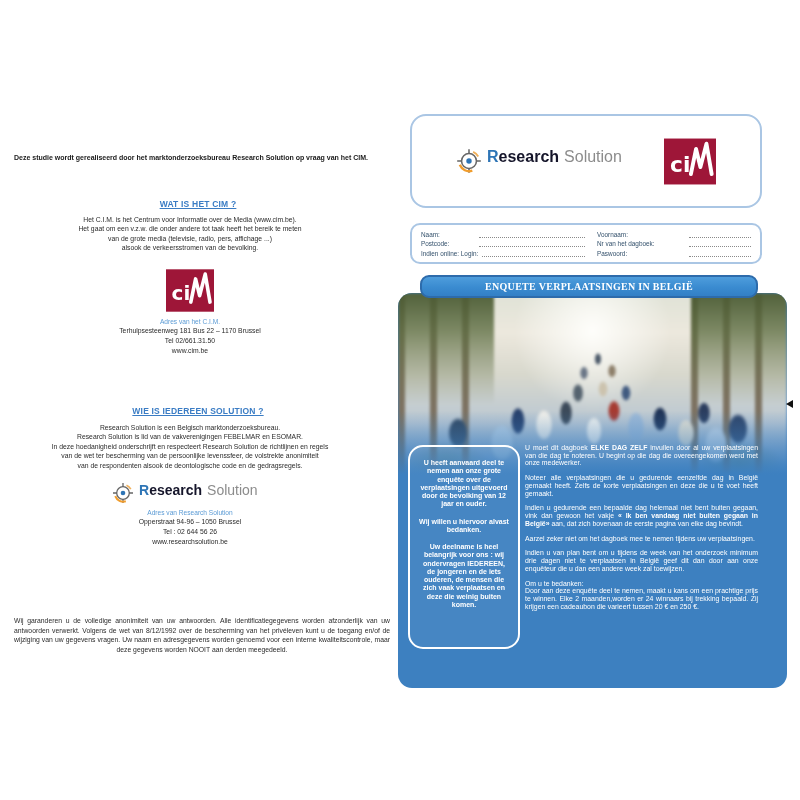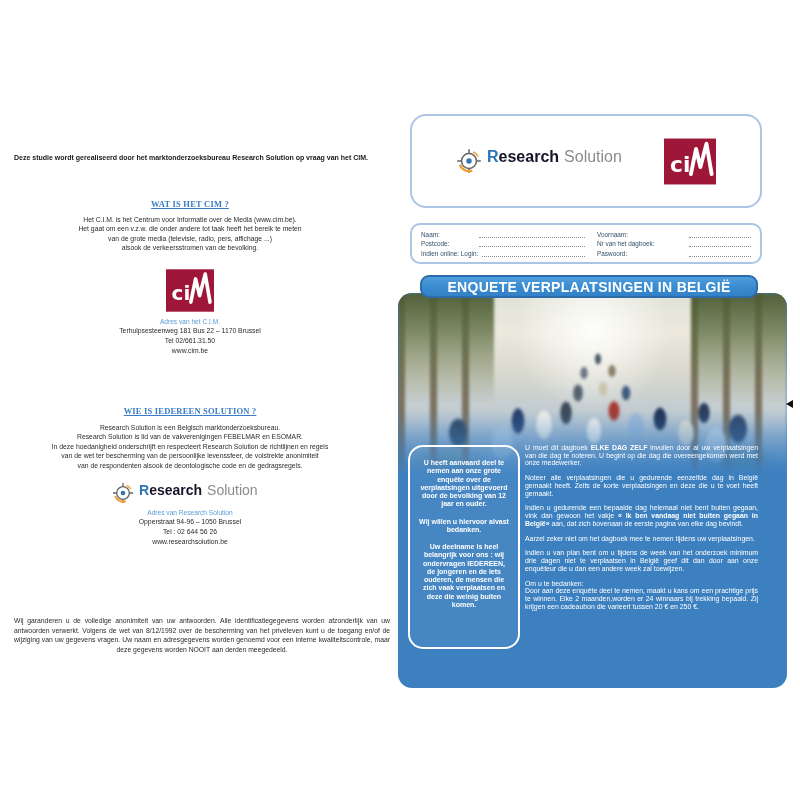--- a/index.html
+++ b/index.html
@@ -2,22 +2,22 @@
 <html><head>
 <meta charset="utf-8">
 <style>
   html,body{margin:0;padding:0;background:#fff;}
   .canvas{position:relative;width:800px;height:800px;background:#fff;overflow:hidden;
           font-family:"Liberation Sans",sans-serif;color:#222;}
   .abs{position:absolute;}
 
   
   .lp-intro{left:14px;top:153px;width:374px;font-size:7px;font-weight:700;color:#1a1a1a;line-height:1.3;}
-  .lp-h1{width:380px;left:0;text-align:center;font-size:8.5px;font-weight:700;color:#3a7cc4;
-         text-decoration:underline;letter-spacing:.2px;font-family:Liberation Serif, serif;}
+  .lp-h1{width:380px;left:8px;text-align:center;font-size:8.5px;font-weight:700;color:#3a7cc4;
+         text-decoration:underline;letter-spacing:.2px;}
   .lp-par{width:320px;left:30px;text-align:center;font-size:6.8px;color:#2b2b2b;line-height:1.38;}
   .addr-label{width:380px;left:0;text-align:center;font-size:6.6px;color:#5b9bd5;}
   .addr-line{width:380px;left:0;text-align:center;font-size:6.8px;color:#2b2b2b;}
   .privacy{left:14px;top:616px;width:376px;font-size:6.8px;color:#2b2b2b;line-height:1.4;
            text-align:justify;text-align-last:center;}
 
   
   .cim-logo{display:block;}
   
   .rs-lockup{display:flex;align-items:flex-start;gap:5px;}
@@ -38,21 +38,21 @@
   .f-label.c1{min-width:54px;}
   .f-label.c2{min-width:88px;margin-left:8px;}
   .dotline{border-bottom:1px dotted #8a8a8a;height:7px;}
   .dl-1{flex:1;margin:0 4px 1px 4px;}
   .dl-2{width:62px;margin:0 0 1px 4px;}
 
   .banner{left:420px;top:275px;width:338px;height:23px;border-radius:9px;z-index:5;
           background:linear-gradient(180deg,#4e9ddc 0%,#3a8bd0 55%,#3380c6 100%);
           border:2px solid #2d6bab;box-sizing:border-box;
           display:flex;align-items:center;justify-content:center;}
-  .banner span{color:#fff;font-weight:700;font-size:14px;letter-spacing:.3px;}
+  .banner span{color:#fff;font-weight:700;font-size:10px;letter-spacing:.3px;font-family:Liberation Serif, serif;}
 
   .panel{left:398px;top:293px;width:389px;height:395px;border-radius:14px;background:#3d80c0;overflow:hidden;}
   .photo{position:absolute;left:0;top:0;right:0;height:180px;filter:blur(1.6px);}
   .ph-base{position:absolute;inset:0;
      background:linear-gradient(180deg,#dfe2d6 0%,#ece8dd 22%,#d8d8cd 45%,#bac7d2 72%,#86a9cd 92%,#5590c8 100%);}
   .ph-glow{position:absolute;left:28%;top:0;width:44%;height:70%;
      background:radial-gradient(ellipse at 50% 30%,rgba(255,255,252,.95),rgba(255,255,252,0) 65%);}
   .ph-side{position:absolute;top:0;height:100%;width:96px;}
   .ph-side.l{left:0;}
   .ph-side.r{right:0;}

